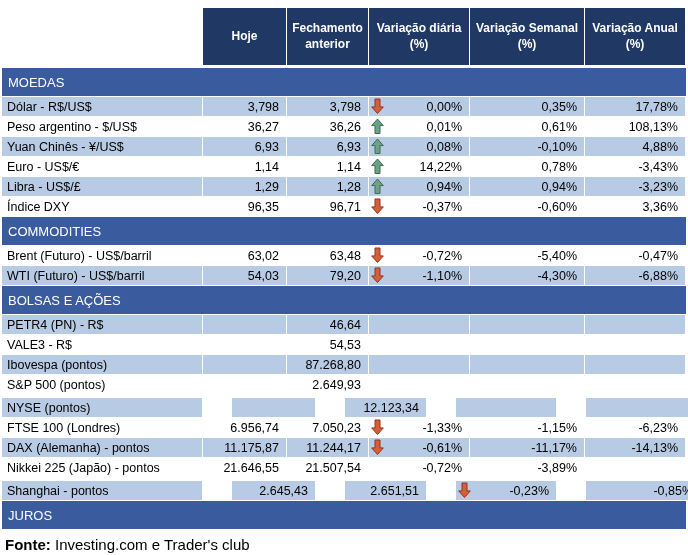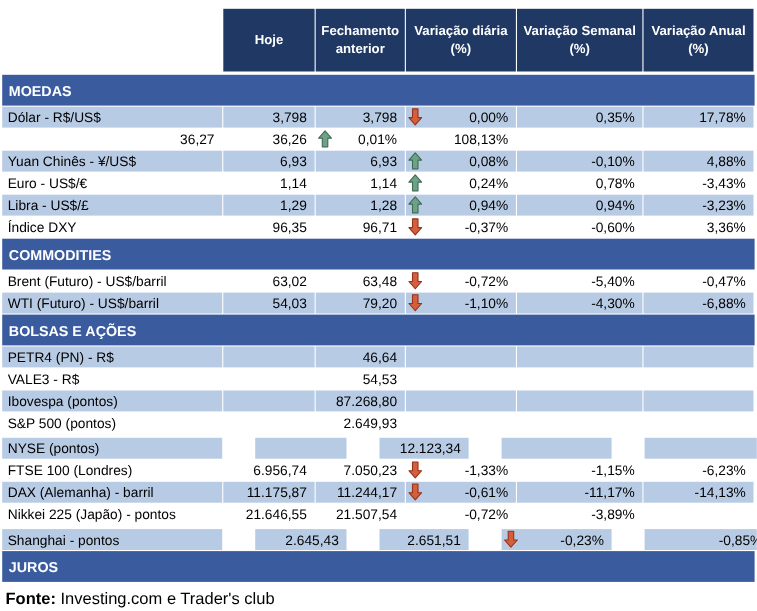--- a/index.html
+++ b/index.html
@@ -29,21 +29,21 @@
     font-weight:bold;font-size:12px;line-height:1.3;
     height:57px;
     display:flex;align-items:center;justify-content:center;
     text-align:center;padding:0 2px;
   }
   .corner{background:transparent;}
   .band{
     height:28px;margin:1px 0;
     background:var(--band-bg);
     color:var(--header-text);
-    font-weight:bold;font-size:13px;
+    font-weight:normal;font-size:13px;
     display:flex;align-items:center;
     padding-left:6px;
     text-align:right;
   }
   .row{height:19px;margin-bottom:1px;}
   .row.gap{margin-top:4px;gap:30px;}
   .cell{
     background:var(--white-bg);
     font-size:12.5px;
     display:flex;align-items:center;
@@ -93,35 +93,41 @@
           <span>0,00%</span>
         </div>
         <div class="cell pct">
           <span>0,35%</span>
         </div>
         <div class="cell pct">
           <span>17,78%</span>
         </div>
       </div>
       <div class="grid row">
+        <div class="cell label">
+          <span>Peso argentino - $/US$</span>
+        </div>
         <div class="cell num">
           <span>36,27</span>
         </div>
         <div class="cell num">
           <span>36,26</span>
         </div>
         <div class="cell pct arr">
           <span class="arrow">
             <svg width="13" height="17" viewBox="0 0 13 17">
               <path d="M6.5 1 L12.3 7.6 L9 7.6 L9 15.5 L4 15.5 L4 7.6 L0.7 7.6 Z" fill="#6EA287" stroke="#3F6B55" stroke-width="1" stroke-linejoin="round"></path>
             </svg>
           </span>
           <span>0,01%</span>
         </div>
         <div class="cell pct">
+          <span>0,61%</span>
+        </div>
+        <div class="cell pct">
           <span>108,13%</span>
         </div>
       </div>
       <div class="grid row shade">
         <div class="cell label">
           <span>Yuan Chinês - ¥/US$</span>
         </div>
         <div class="cell num">
           <span>6,93</span>
         </div>
@@ -152,21 +158,21 @@
         </div>
         <div class="cell num">
           <span>1,14</span>
         </div>
         <div class="cell pct arr">
           <span class="arrow">
             <svg width="13" height="17" viewBox="0 0 13 17">
               <path d="M6.5 1 L12.3 7.6 L9 7.6 L9 15.5 L4 15.5 L4 7.6 L0.7 7.6 Z" fill="#6EA287" stroke="#3F6B55" stroke-width="1" stroke-linejoin="round"></path>
             </svg>
           </span>
-          <span>0,24%</span>
+          <span>14,22%</span>
         </div>
         <div class="cell pct">
           <span>0,78%</span>
         </div>
         <div class="cell pct">
           <span>-3,43%</span>
         </div>
       </div>
       <div class="grid row shade">
         <div class="cell label">
@@ -390,21 +396,21 @@
         </div>
         <div class="cell pct">
           <span>-1,15%</span>
         </div>
         <div class="cell pct">
           <span>-6,23%</span>
         </div>
       </div>
       <div class="grid row shade">
         <div class="cell label">
-          <span>DAX (Alemanha) - barril</span>
+          <span>DAX (Alemanha) - pontos</span>
         </div>
         <div class="cell num">
           <span>11.175,87</span>
         </div>
         <div class="cell num">
           <span>11.244,17</span>
         </div>
         <div class="cell pct arr">
           <span class="arrow">
             <svg width="13" height="17" viewBox="0 0 13 17">

